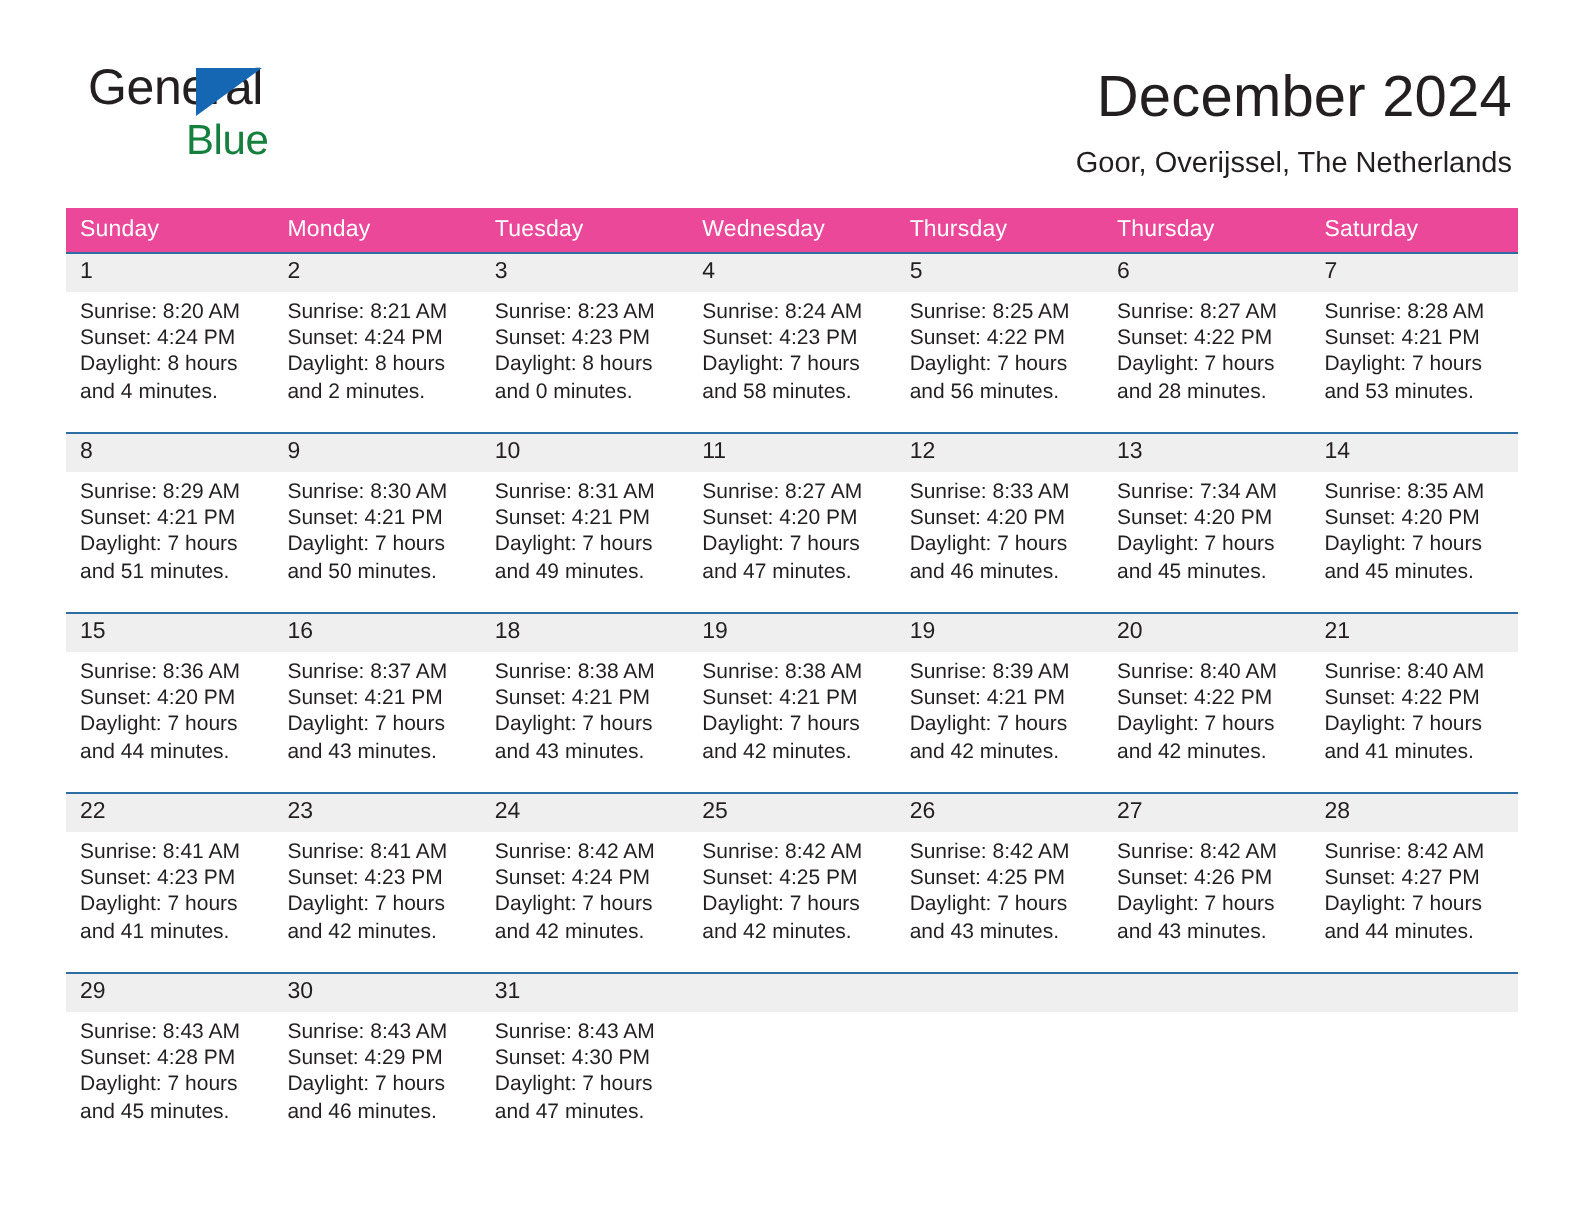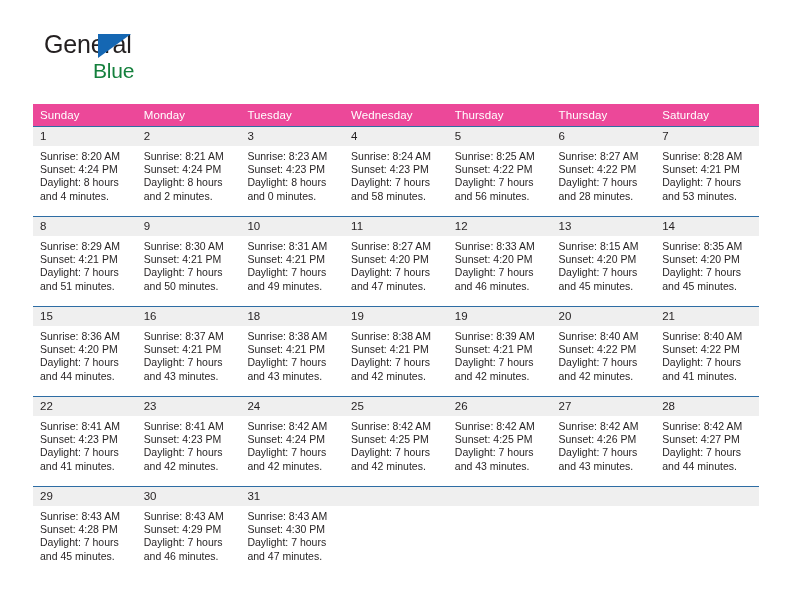--- a/index.html
+++ b/index.html
@@ -147,20 +147,24 @@
 <div class="page">
 
   <div class="header">
 
     <div class="logo">
       <span class="logo-general">General</span>
       <span class="logo-triangle"></span>
       <span class="logo-blue">Blue</span>
     </div>
 
+    <div class="title-block">
+      <div class="cal-title">December 2024</div>
+      <div class="cal-subtitle">Goor, Overijssel, The Netherlands</div>
+    </div>
 
   </div>
 
   <table class="calendar">
     <thead>
       <tr>
         <th>Sunday</th>
         <th>Monday</th>
         <th>Tuesday</th>
         <th>Wednesday</th>
@@ -279,21 +283,21 @@
           <div class="info">
             <div>Sunrise: 8:33 AM</div>
             <div>Sunset: 4:20 PM</div>
             <div>Daylight: 7 hours</div>
             <div>and 46 minutes.</div>
           </div>
         </td>
         <td>
           <span class="daynum">13</span>
           <div class="info">
-            <div>Sunrise: 8:15 AM</div>
+            <div>Sunrise: 7:34 AM</div>
             <div>Sunset: 4:20 PM</div>
             <div>Daylight: 7 hours</div>
             <div>and 45 minutes.</div>
           </div>
         </td>
         <td>
           <span class="daynum">14</span>
           <div class="info">
             <div>Sunrise: 8:35 AM</div>
             <div>Sunset: 4:20 PM</div>

